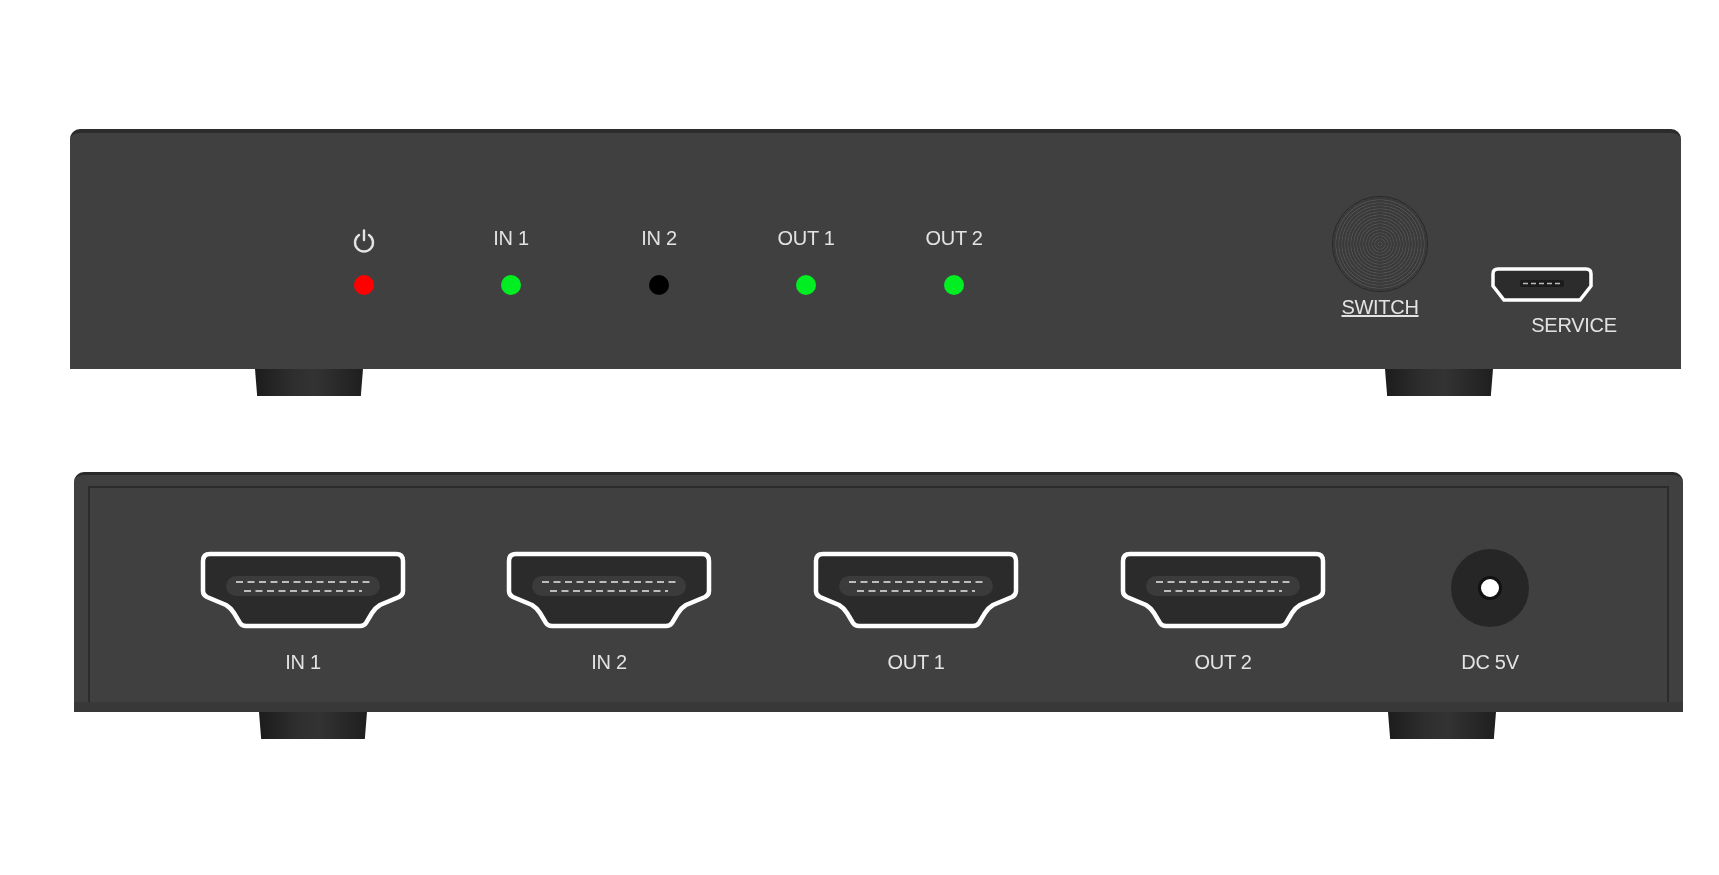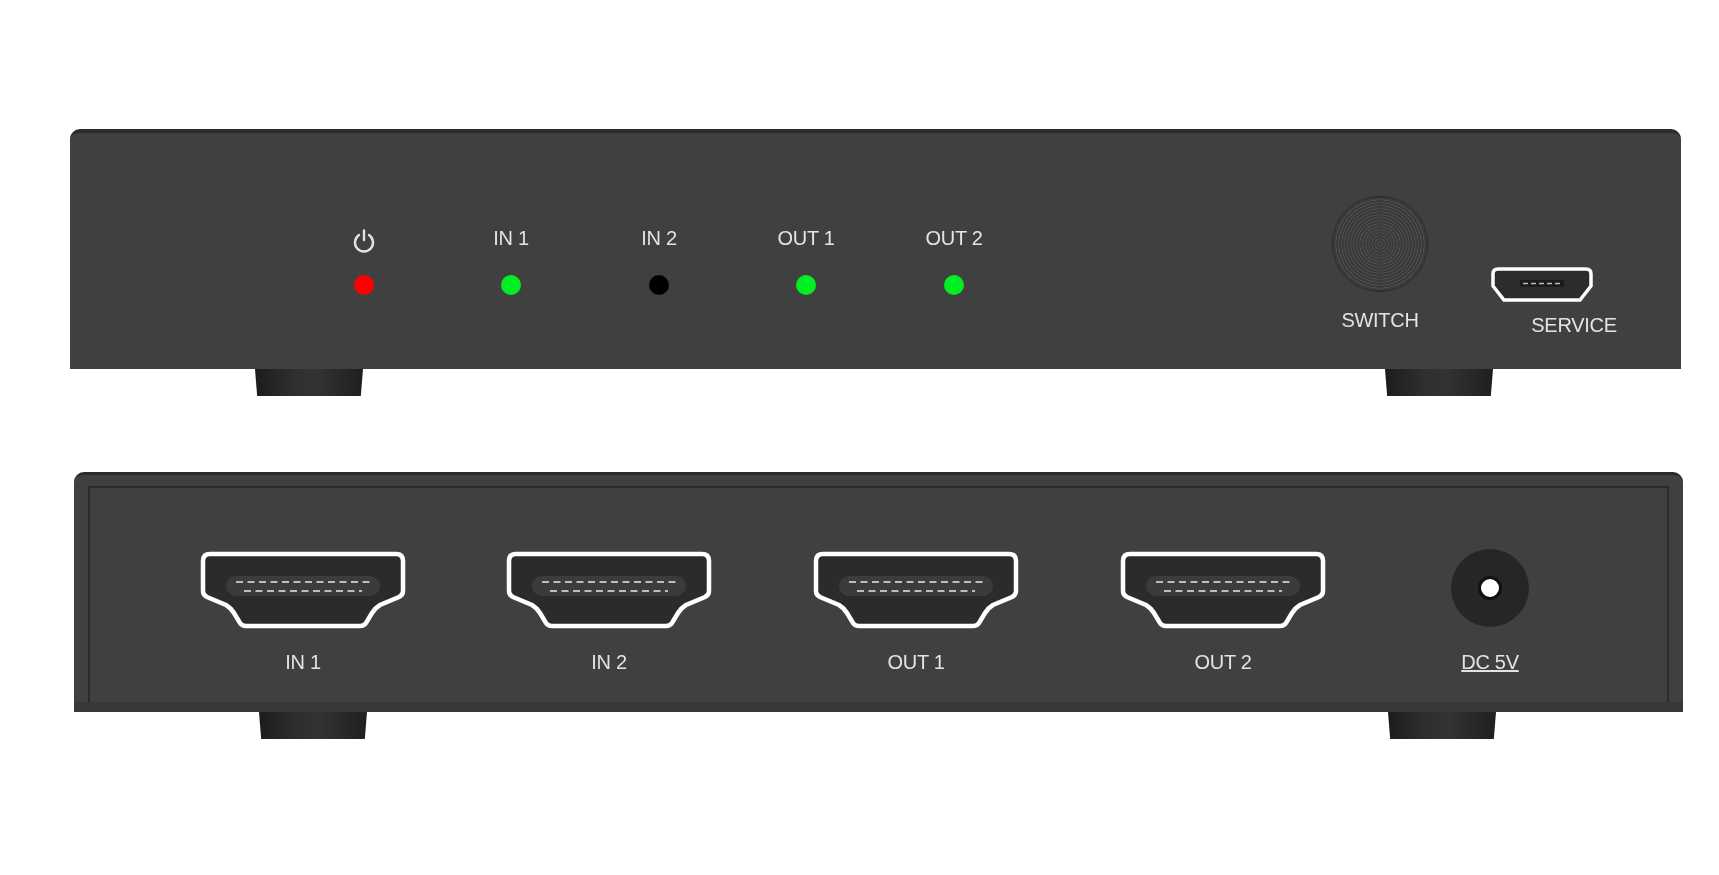--- a/index.html
+++ b/index.html
@@ -46,21 +46,21 @@
   <div class="label" style="left:589px; top:94px;">IN 2</div>
   <div class="led" style="left:589px; top:152px; background:#000000;"></div>
 
   <div class="label" style="left:736px; top:94px;">OUT 1</div>
   <div class="led" style="left:736px; top:152px; background:#00ee22;"></div>
 
   <div class="label" style="left:884px; top:94px;">OUT 2</div>
   <div class="led" style="left:884px; top:152px; background:#00ee22;"></div>
 
   <div class="switch-btn" style="left:1262px; top:63px;"></div>
-  <div class="label" style="left:1310px; top:176px;">SWITCH</div>
+  <div class="label" style="left:1310px; top:163px;text-decoration:underline;">SWITCH</div>
 
   <svg class="usb" style="left:1420px; top:133px;" width="104" height="38" viewBox="0 0 104 38">
     <path d="M8 3 H96 Q101 3 101 8 V20 L90 34 H14 L3 20 V8 Q3 3 8 3 Z" fill="#2c2c2c" stroke="#ffffff" stroke-width="3.5"></path>
     <rect x="30" y="14" width="44" height="7" rx="2" fill="#1b1b1b"></rect>
     <line x1="33" y1="17.5" x2="71" y2="17.5" stroke="#bbbbbb" stroke-width="1.3" stroke-dasharray="5 3"></line>
   </svg>
   <div class="label" style="left:1504px; top:181px;">SERVICE</div>
 </div>
 <div class="foot" style="left:255px; top:369px;"></div>
 <div class="foot" style="left:1385px; top:369px;"></div>
@@ -97,16 +97,16 @@
     <path d="M10 3 H196 Q203 3 203 10 V40 Q203 44 199 46 L180 54 Q175 57 172 62 L166 72 Q164 75 160 75 H46 Q42 75 40 72 L34 62 Q31 57 26 54 L7 46 Q3 44 3 40 V10 Q3 3 10 3 Z" fill="#2b2b2b" stroke="#ffffff" stroke-width="4.5"></path>
     <rect x="26" y="25" width="154" height="20" rx="10" fill="#3b3b3b"></rect>
     <line x1="36" y1="31" x2="170" y2="31" stroke="#e8e8e8" stroke-width="1.6" stroke-dasharray="7 4.5"></line>
     <line x1="44" y1="40" x2="162" y2="40" stroke="#e8e8e8" stroke-width="1.6" stroke-dasharray="7 4.5"></line>
   </svg>
   <div class="label" style="left:1149px; top:176px;">OUT 2</div>
 
   <div class="dc-jack" style="left:1377px; top:74px;">
     <div class="dc-pin"></div>
   </div>
-  <div class="label" style="left:1416px; top:176px;text-decoration:underline;">DC 5V</div>
+  <div class="label" style="left:1416px; top:176px;">DC 5V</div>
 </div>
 <div class="foot" style="left:259px; top:712px;"></div>
 <div class="foot" style="left:1388px; top:712px;"></div>
 
 </body></html>

